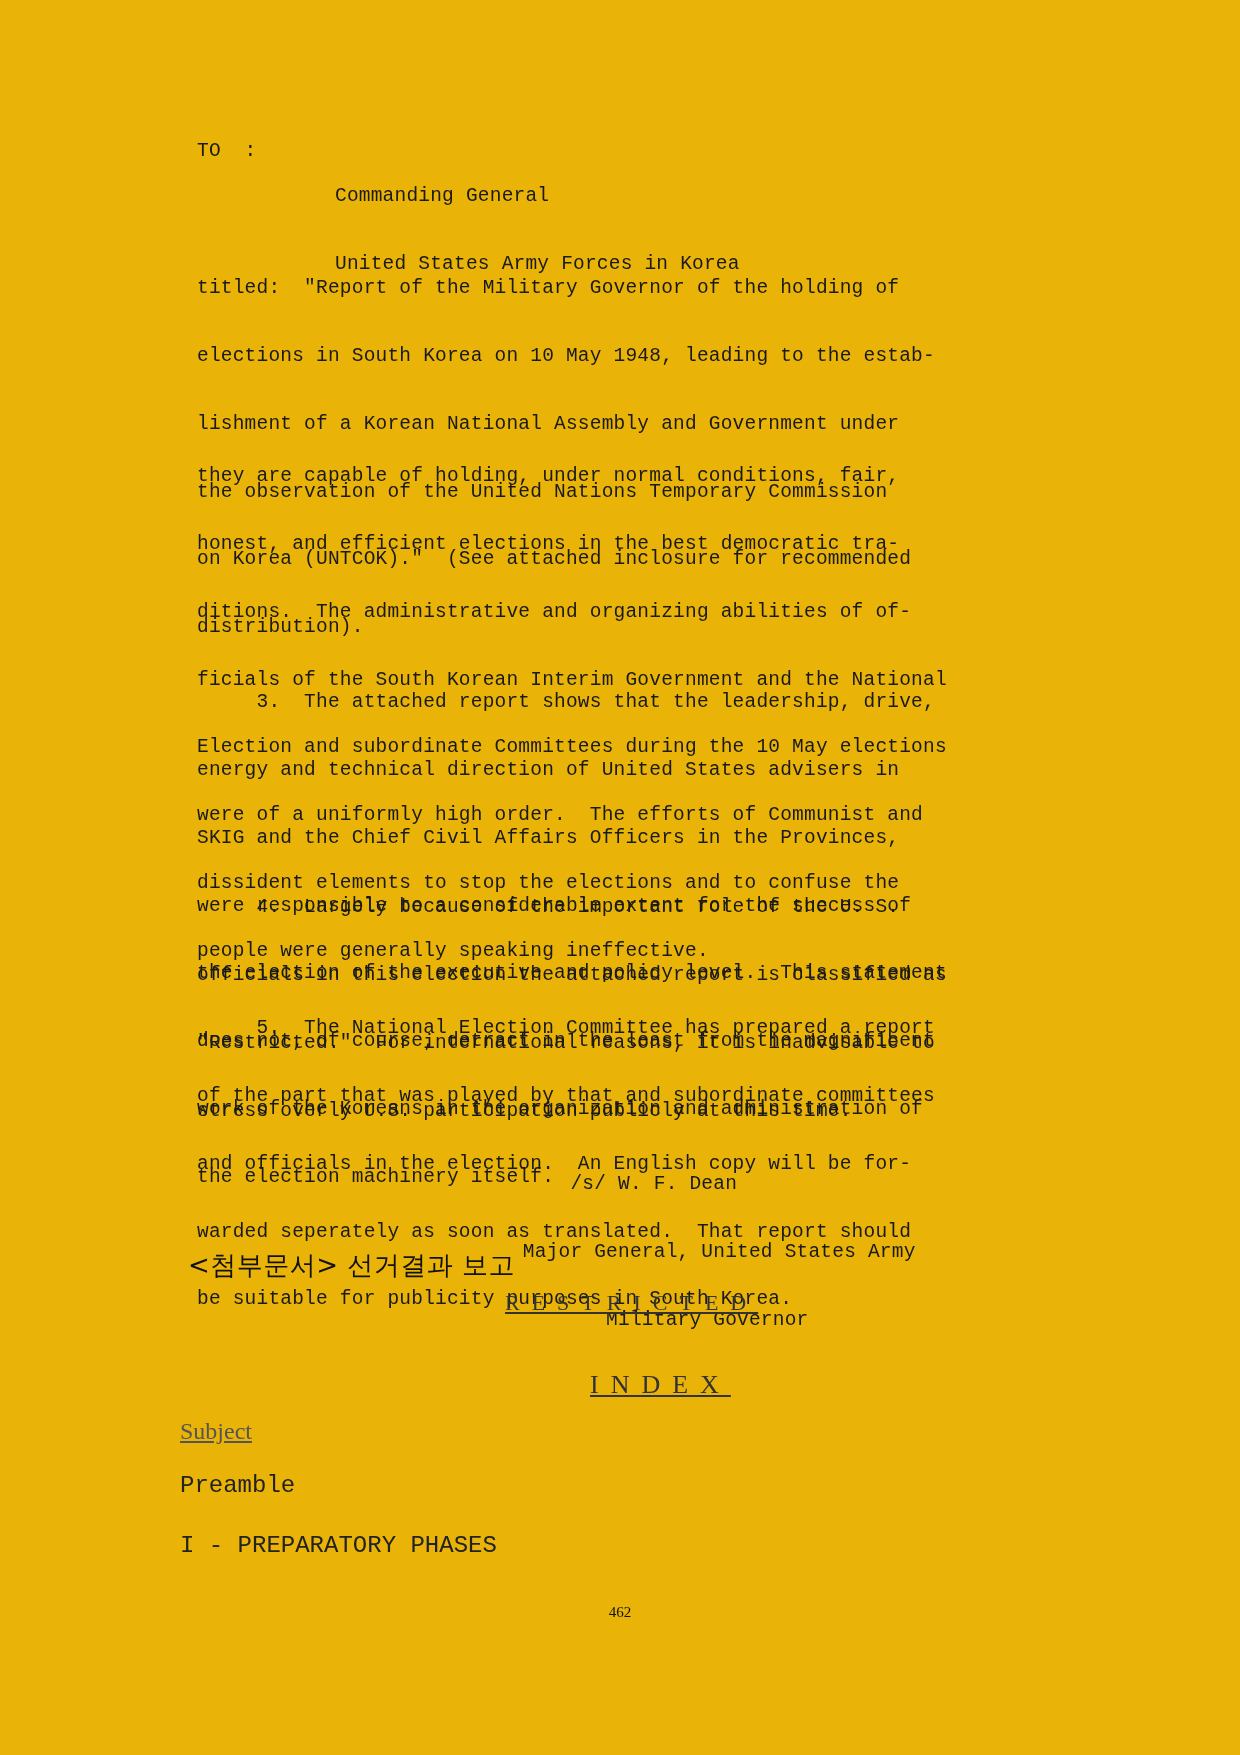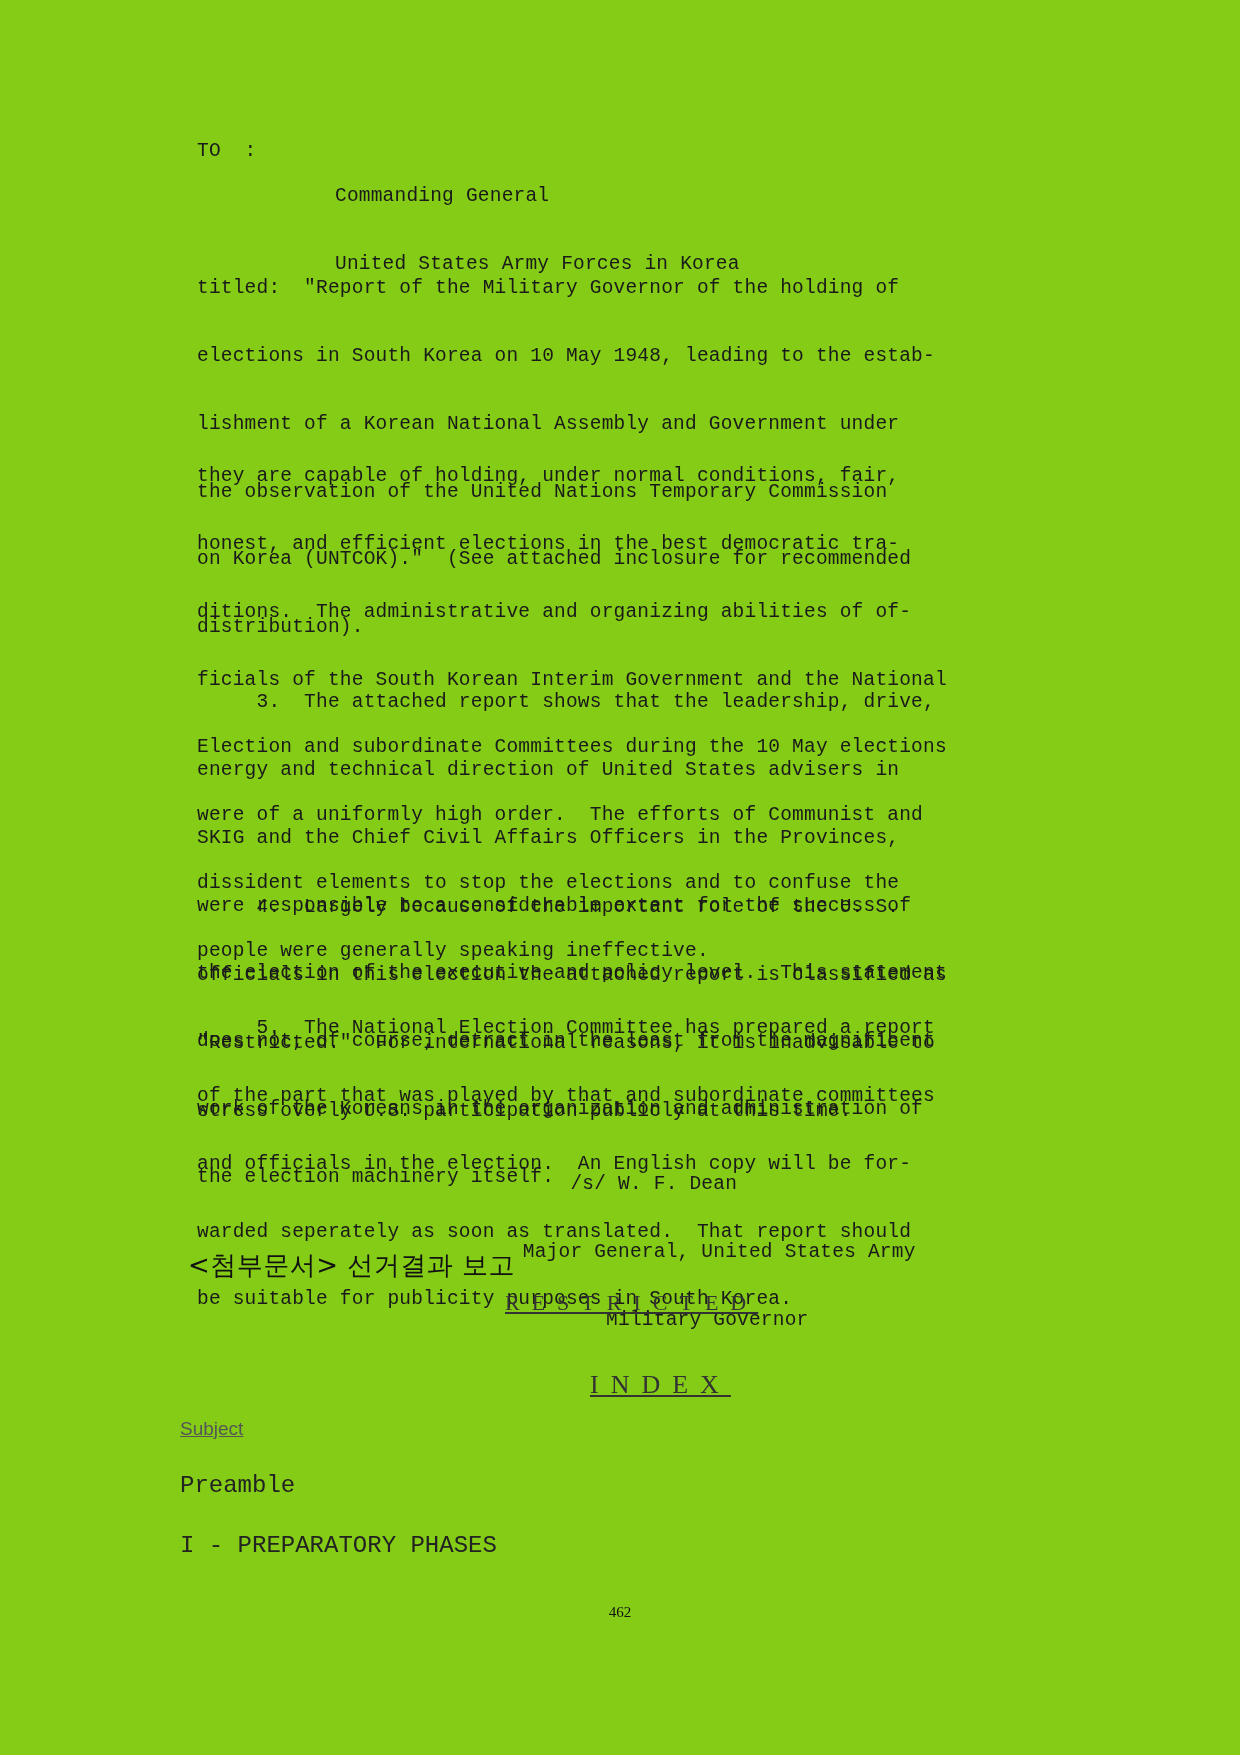--- a/index.html
+++ b/index.html
@@ -1,33 +1,33 @@
 <!DOCTYPE html>
 <html><head>
 <meta charset="utf-8">
 <style>
   html, body { margin: 0; padding: 0; background: #ffffff; }
   body { width: 1240px; height: 1755px; position: relative; overflow: hidden; color: #111; }
-  .page { position: absolute; left: 0; top: 0; width: 1240px; height: 1755px; background: #84cc16; }
+  .page { position: absolute; left: 0; top: 0; width: 1240px; height: 1755px; background: #eab308; }
   .tw { font-family: "Liberation Mono", "DejaVu Sans Mono", monospace; font-size: 19.5px; line-height: 22.6px; letter-spacing: 0.2px; white-space: pre; color: #1a1a1a; }
   .to-block { position: absolute; left: 197px; top: 140px; }
   .to-lines { position: absolute; left: 335px; top: 140px; }
   .para { position: absolute; left: 197px; }
   .p1 { top: 232px; }
   .p2 { top: 420px; }
   .p3 { top: 646px; }
   .p4 { top: 851px; }
   .p5 { top: 972px; }
   .sig { position: absolute; left: 499px; top: 1128px; }
   .sig-line { display: block; }
   .kor { position: absolute; left: 188px; top: 1248px; font-family: "DejaVu Sans", sans-serif; font-size: 26px; color: #111; letter-spacing: 0.5px; }
   .stamp { position: absolute; font-family: "Liberation Serif", "DejaVu Serif", serif; font-weight: normal; color: #333; letter-spacing: 12px; text-decoration: underline; }
   .restricted { left: 505px; top: 1290px; font-size: 22px; }
   .index { left: 590px; top: 1370px; font-size: 26px; }
-  .subject { position: absolute; left: 180px; top: 1418px; font-family: Liberation Sans, sans-serif; font-size: 19px; color: #555; text-decoration: underline; }
+  .subject { position: absolute; left: 180px; top: 1418px; font-family: Liberation Serif, serif; font-size: 24px; color: #555; text-decoration: underline; }
   .preamble { position: absolute; left: 180px; top: 1472px; font-family: "Liberation Mono", monospace; font-size: 24px; color: #222; }
   .phase { position: absolute; left: 180px; top: 1532px; font-family: "Liberation Mono", monospace; font-size: 24px; color: #222; }
   .pagenum { position: absolute; left: 0; width: 1240px; text-align: center; top: 1604px; font-family: "Liberation Serif", "DejaVu Serif", serif; font-size: 15px; color: #111; }
   .b { font-weight: bold; }
 </style>
 </head>
 <body>
 
 <div class="page">
 

